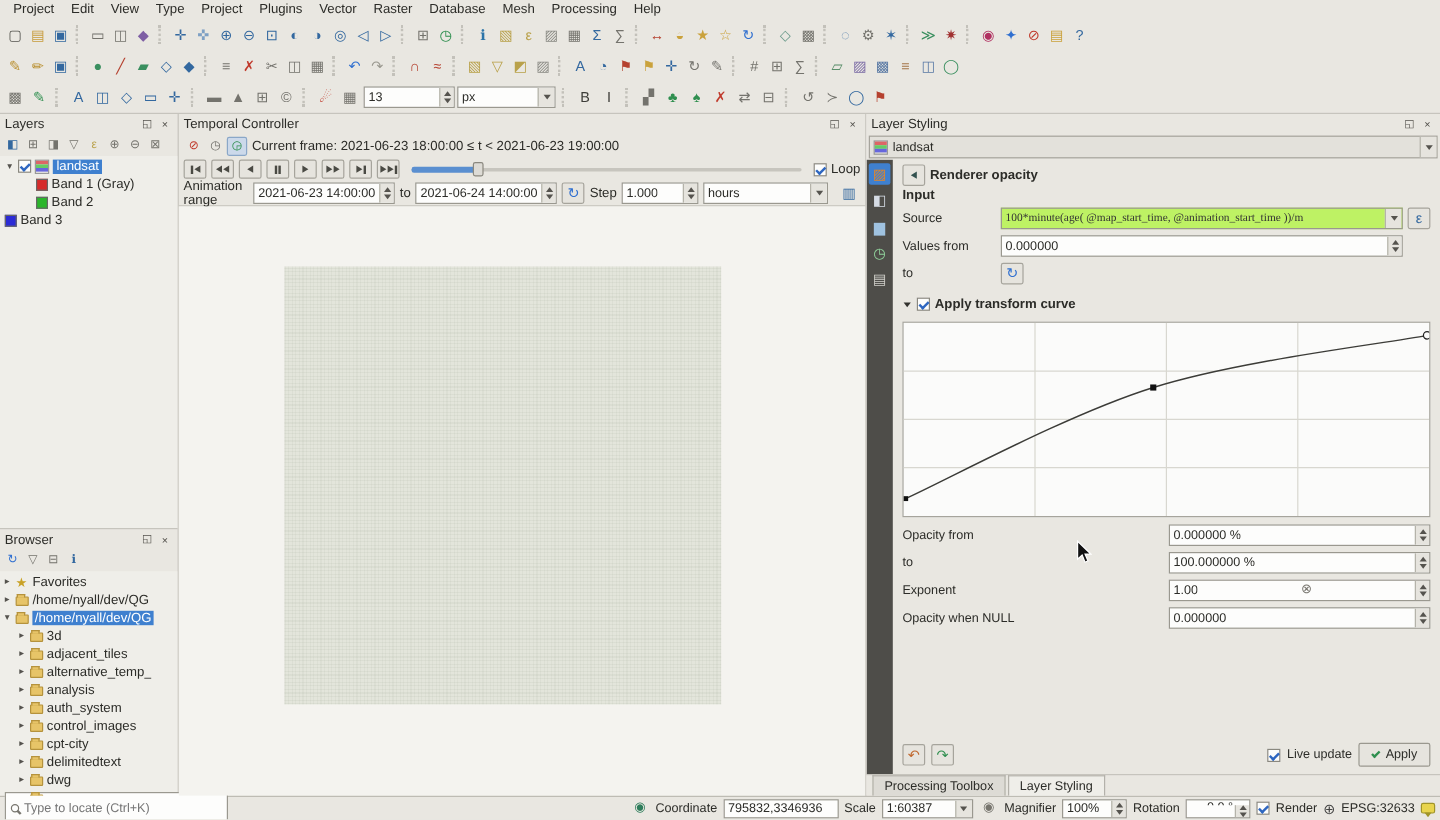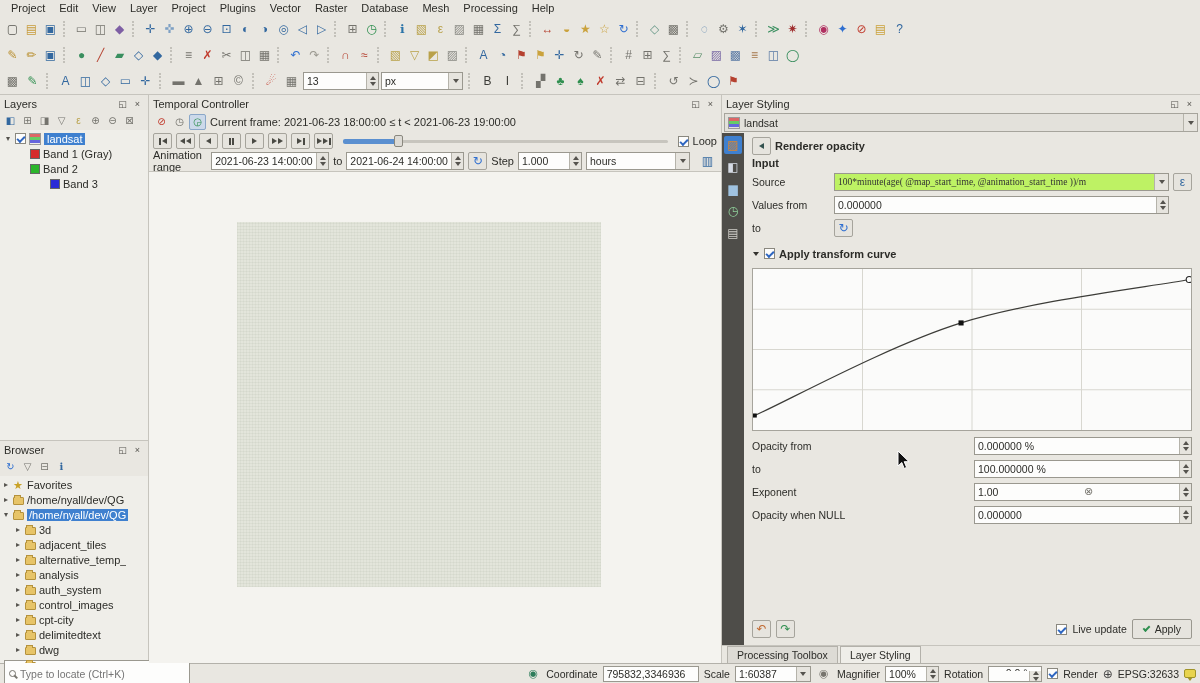--- a/index.html
+++ b/index.html
@@ -101,21 +101,21 @@
 </style>
 </head>
 <body>
 
 <div id="app">
 
   <div class="menubar">
     <span class="menu-item"><span>Project</span></span>
       <span class="menu-item"><span>Edit</span></span>
       <span class="menu-item"><span>View</span></span>
-      <span class="menu-item"><span>Layer</span></span>
+      <span class="menu-item"><span>Type</span></span>
       <span class="menu-item"><span>Project</span></span>
       <span class="menu-item"><span>Plugins</span></span>
       <span class="menu-item"><span>Vector</span></span>
       <span class="menu-item"><span>Raster</span></span>
       <span class="menu-item"><span>Database</span></span>
       <span class="menu-item"><span>Mesh</span></span>
       <span class="menu-item"><span>Processing</span></span>
       <span class="menu-item"><span>Help</span></span>
   </div>
 
@@ -526,21 +526,21 @@
           </div>
           <div>
             <div class="trow" style="padding-left:30px;">
                 <span class="swatch" style="background: rgb(214, 43, 43);"></span>
                 <span class="tlabel">Band 1 (Gray)</span>
               </div>
               <div class="trow" style="padding-left:30px;">
                 <span class="swatch" style="background: rgb(43, 181, 43);"></span>
                 <span class="tlabel">Band 2</span>
               </div>
-              <div class="trow" style="margin-left:46px;">
+              <div class="trow" style="">
                 <span class="swatch" style="background: rgb(43, 43, 214);"></span>
                 <span class="tlabel">Band 3</span>
               </div>
           </div>
         </div>
       </div>
       <div class="browser-panel">
         <div class="panel-header">
           <span class="panel-title">Browser</span>
           <span class="ph-btn">◱</span>

